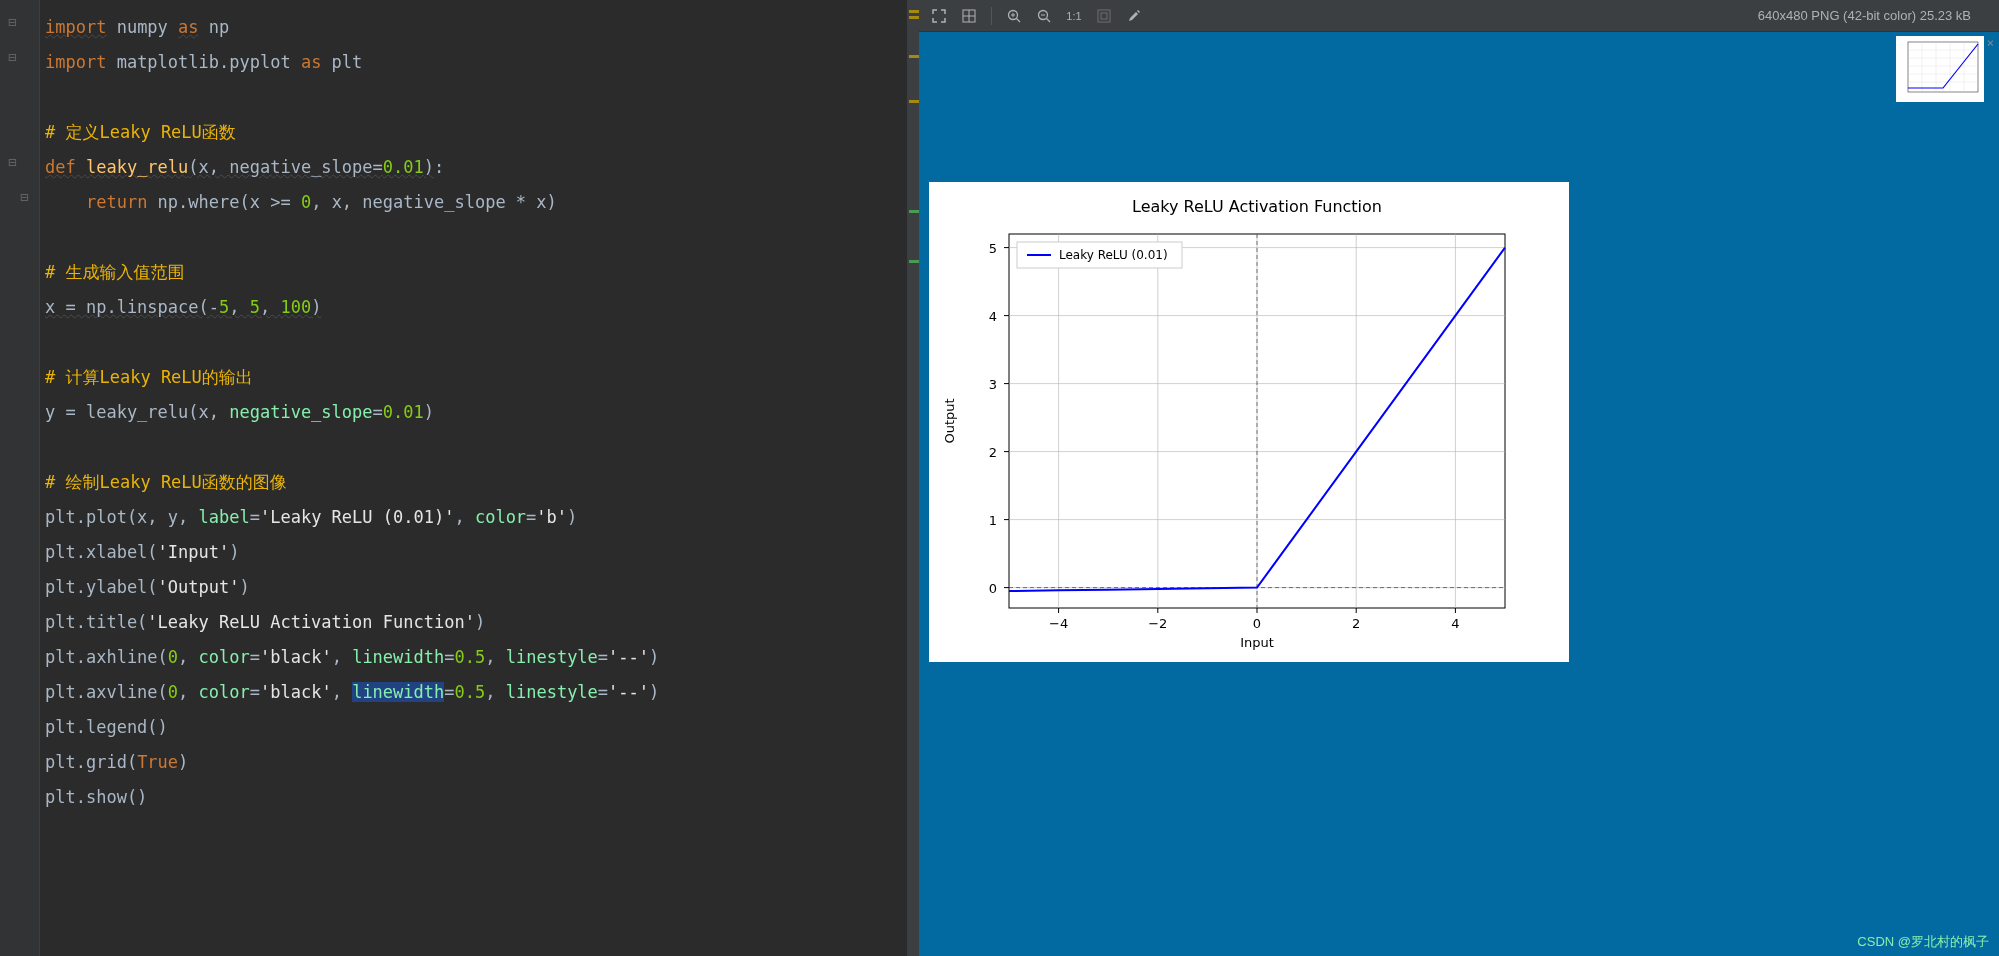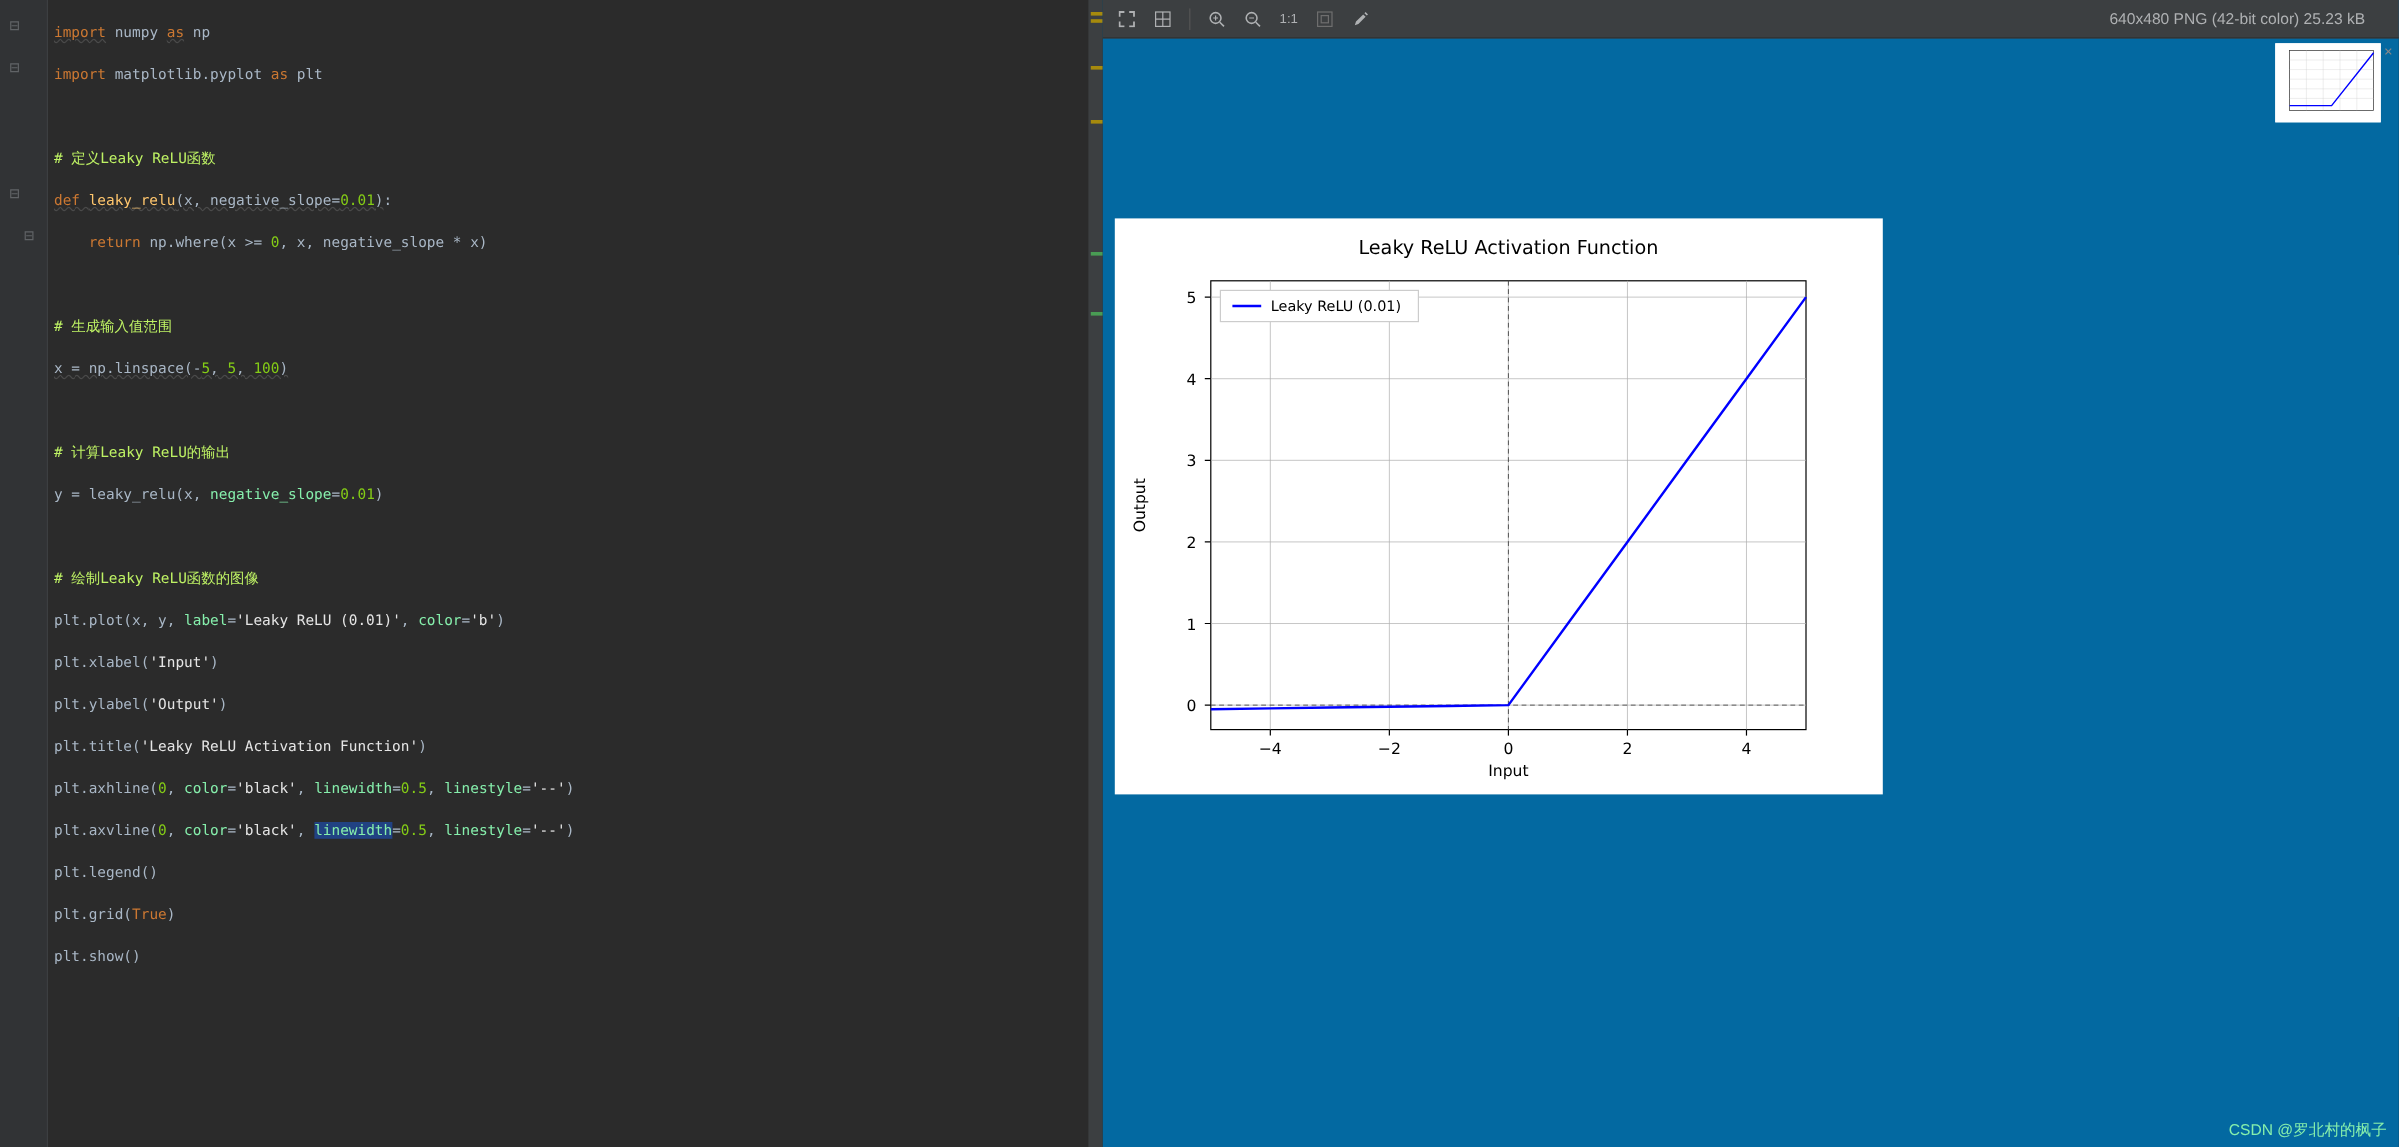--- a/index.html
+++ b/index.html
@@ -23,30 +23,30 @@
       left: 0;
       top: 0;
       width: 40px;
       height: 100%;
       background: #313335;
       border-right: 1px solid #3c3f41;
     }
     .code-area {
       margin-left: 45px;
       padding-top: 10px;
-      font-size: 12px;
+      font-size: 17px;
       line-height: 35px;
       white-space: pre;
     }
     .code-line { display: block; }
     .kw { color: #cc7832; }
     .fn { color: #ffc66d; }
     .str { color: #e5e5e5; }
     .num { color: #84cc16; }
-    .comment { color: #bef264; }
+    .comment { color: #eab308; }
     .param { color: #86efac; }
     .underl { text-decoration: underline wavy #4a4a4a; text-decoration-thickness: 1px; }
     .fold-mark {
       position: absolute;
       left: 8px;
       color: #606366;
       font-size: 14px;
     }
     .minimap-strip {
       position: absolute;

